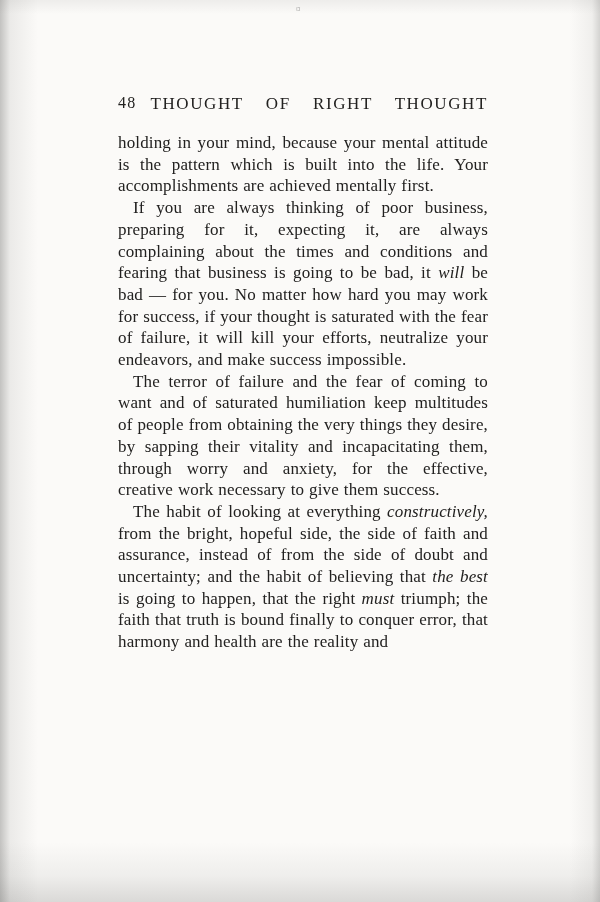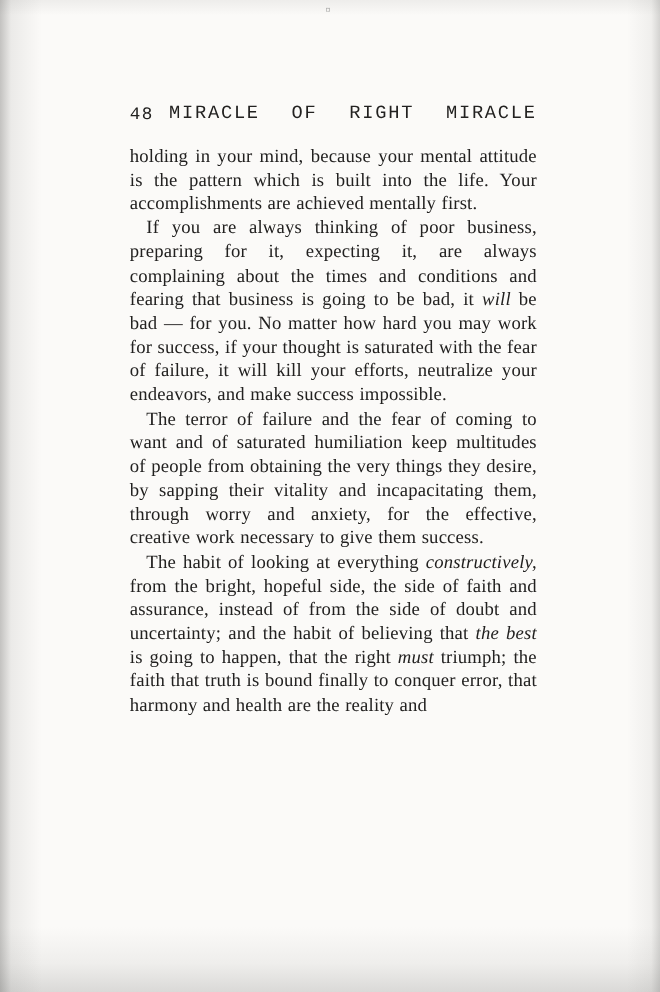--- a/index.html
+++ b/index.html
@@ -31,26 +31,25 @@
     user-select: none;
   }
   .text-block {
     position: absolute;
     left: 118px;
     top: 94px;
     width: 370px;
   }
   .page-header {
     display: flex;
-    align-items: center;
+    align-items: flex-start;
     font-size: 17px;
     letter-spacing: 1.2px;
     margin-bottom: 18px;
     white-space: nowrap;
-    font-family: Liberation Mono, monospace;
   }
   .folio {
     font-size: 16px;
     margin-right: 14px;
   }
   .running-title {
     flex: 1;
     text-align: justify;
     text-align-last: justify;
     letter-spacing: 1.6px;
@@ -75,21 +74,21 @@
 <body>
 
 <div class="scan-page">
 
   <span class="scan-artifact">¤</span>
 
   <div class="text-block">
 
     <div class="page-header">
       <span class="folio">48</span>
-      <span class="running-title">MIRACLE OF RIGHT MIRACLE</span>
+      <span class="running-title">THOUGHT OF RIGHT THOUGHT</span>
     </div>
 
     <div class="body-text">
 
       <p>
         <span>holding in your mind, because your mental attitude is the pattern which is built into the life.  Your accomplishments are achieved mentally first.</span>
       </p>
 
       <p class="indent">
         <span>If you are always thinking of poor business, preparing for it, expecting it, are always complaining about the times and conditions and fearing that business is going to be bad, it </span><span class="it">will</span><span> be bad — for you.  No matter how hard you may work for success, if your thought is saturated with the fear of failure, it will kill your efforts, neutralize your endeavors, and make success impossible.</span>

